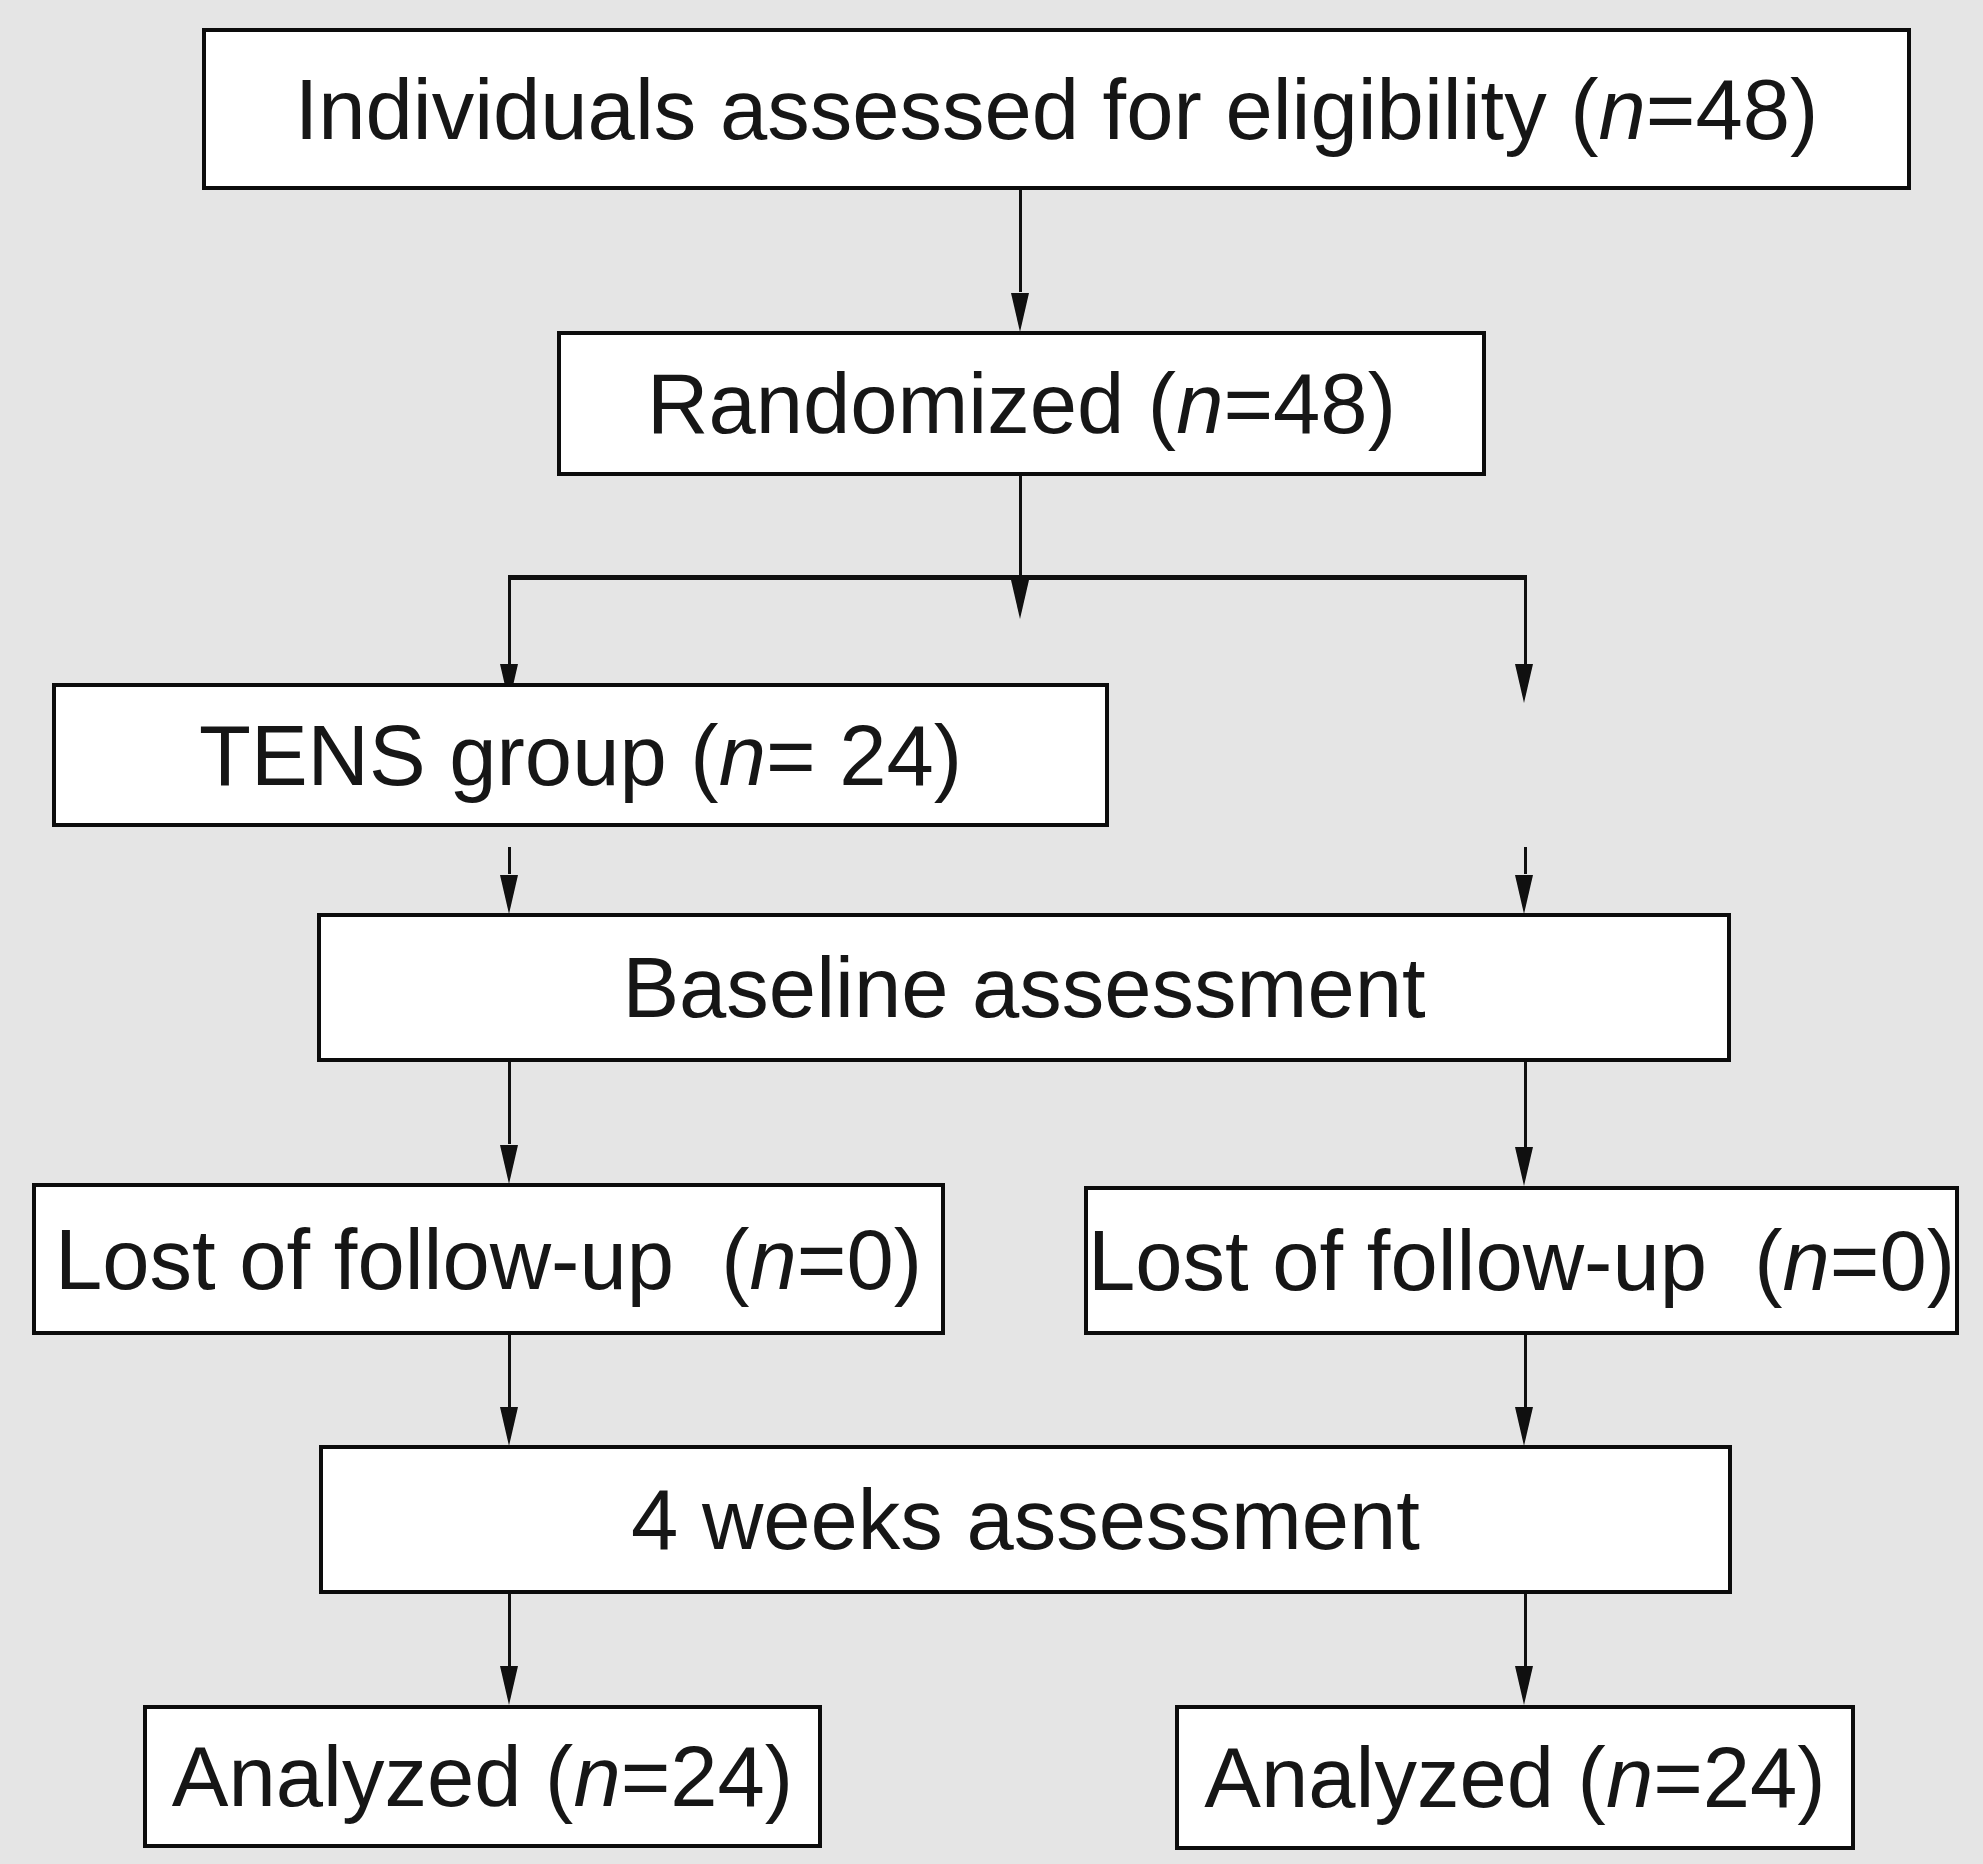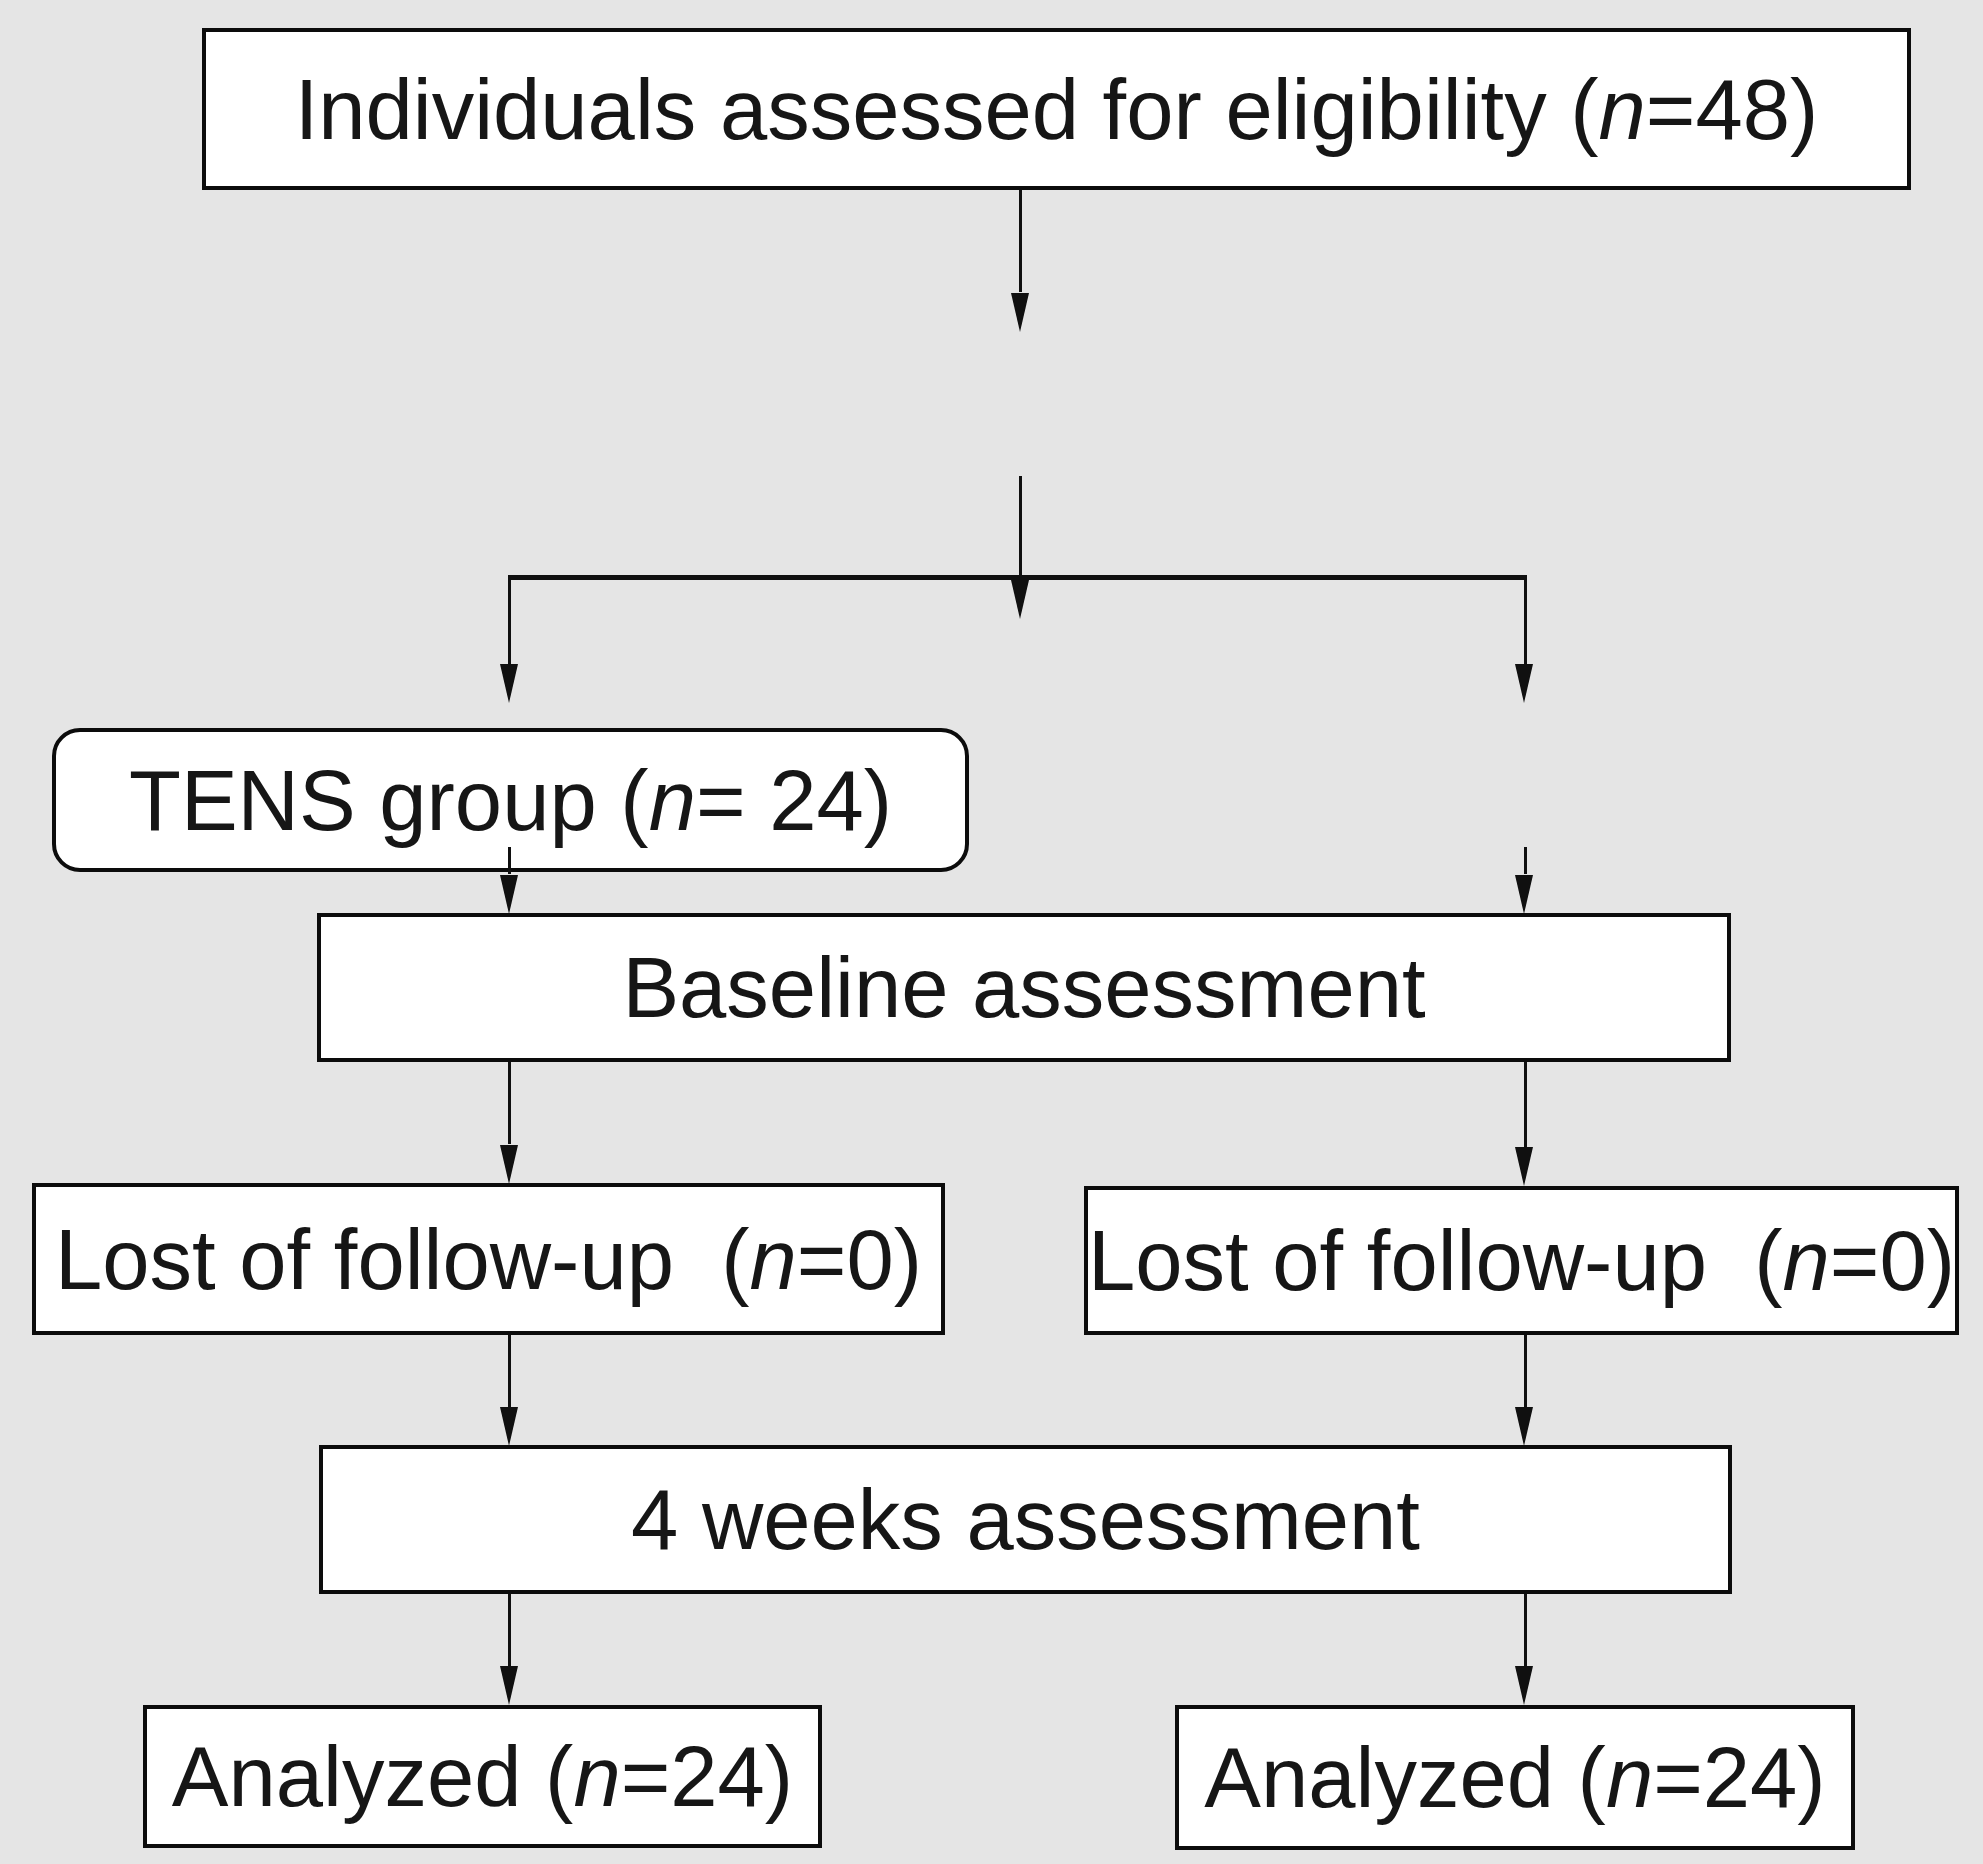--- a/index.html
+++ b/index.html
@@ -39,30 +39,33 @@
 
 <div class="canvas">
 
   <div class="box" style="left:202px;top:28px;width:1709px;height:162px;">
     <span class="lbl"><span>Individuals assessed for eligibility (</span><i>n</i><span>=48)</span></span>
   </div>
 
   <div class="vline" style="left:1019px;top:190px;height:102px;"></div>
   <div class="head" style="left:1011px;top:293px;"></div>
 
+  <div class="box" style="left:557px;top:331px;width:929px;height:145px;">
+    <span class="lbl"><span>Randomized (</span><i>n</i><span>=48)</span></span>
+  </div>
 
   <div class="vline" style="left:1019px;top:476px;height:103px;"></div>
   <div class="hline" style="left:509px;top:575px;width:1016px;"></div>
   <div class="head" style="left:1011px;top:580px;"></div>
   <div class="vline" style="left:508px;top:575px;height:89px;"></div>
   <div class="head" style="left:500px;top:664px;"></div>
   <div class="vline" style="left:1524px;top:575px;height:89px;"></div>
   <div class="head" style="left:1515px;top:664px;"></div>
 
-  <div class="box" style="left:52px;top:728px;width:917px;height:144px;border-radius:28px;">
+  <div class="box" style="left:52px;top:683px;width:1057px;height:144px;">
     <span class="lbl"><span>TENS group (</span><i>n</i><span>= 24)</span></span>
   </div>
 
   <div class="vline" style="left:508px;top:847px;height:27px;"></div>
   <div class="head" style="left:500px;top:875px;"></div>
   <div class="vline" style="left:1524px;top:847px;height:27px;"></div>
   <div class="head" style="left:1515px;top:875px;"></div>
 
   <div class="box" style="left:317px;top:913px;width:1414px;height:149px;">
     <span class="lbl"><span>Baseline assessment</span><i></i><span></span></span>

